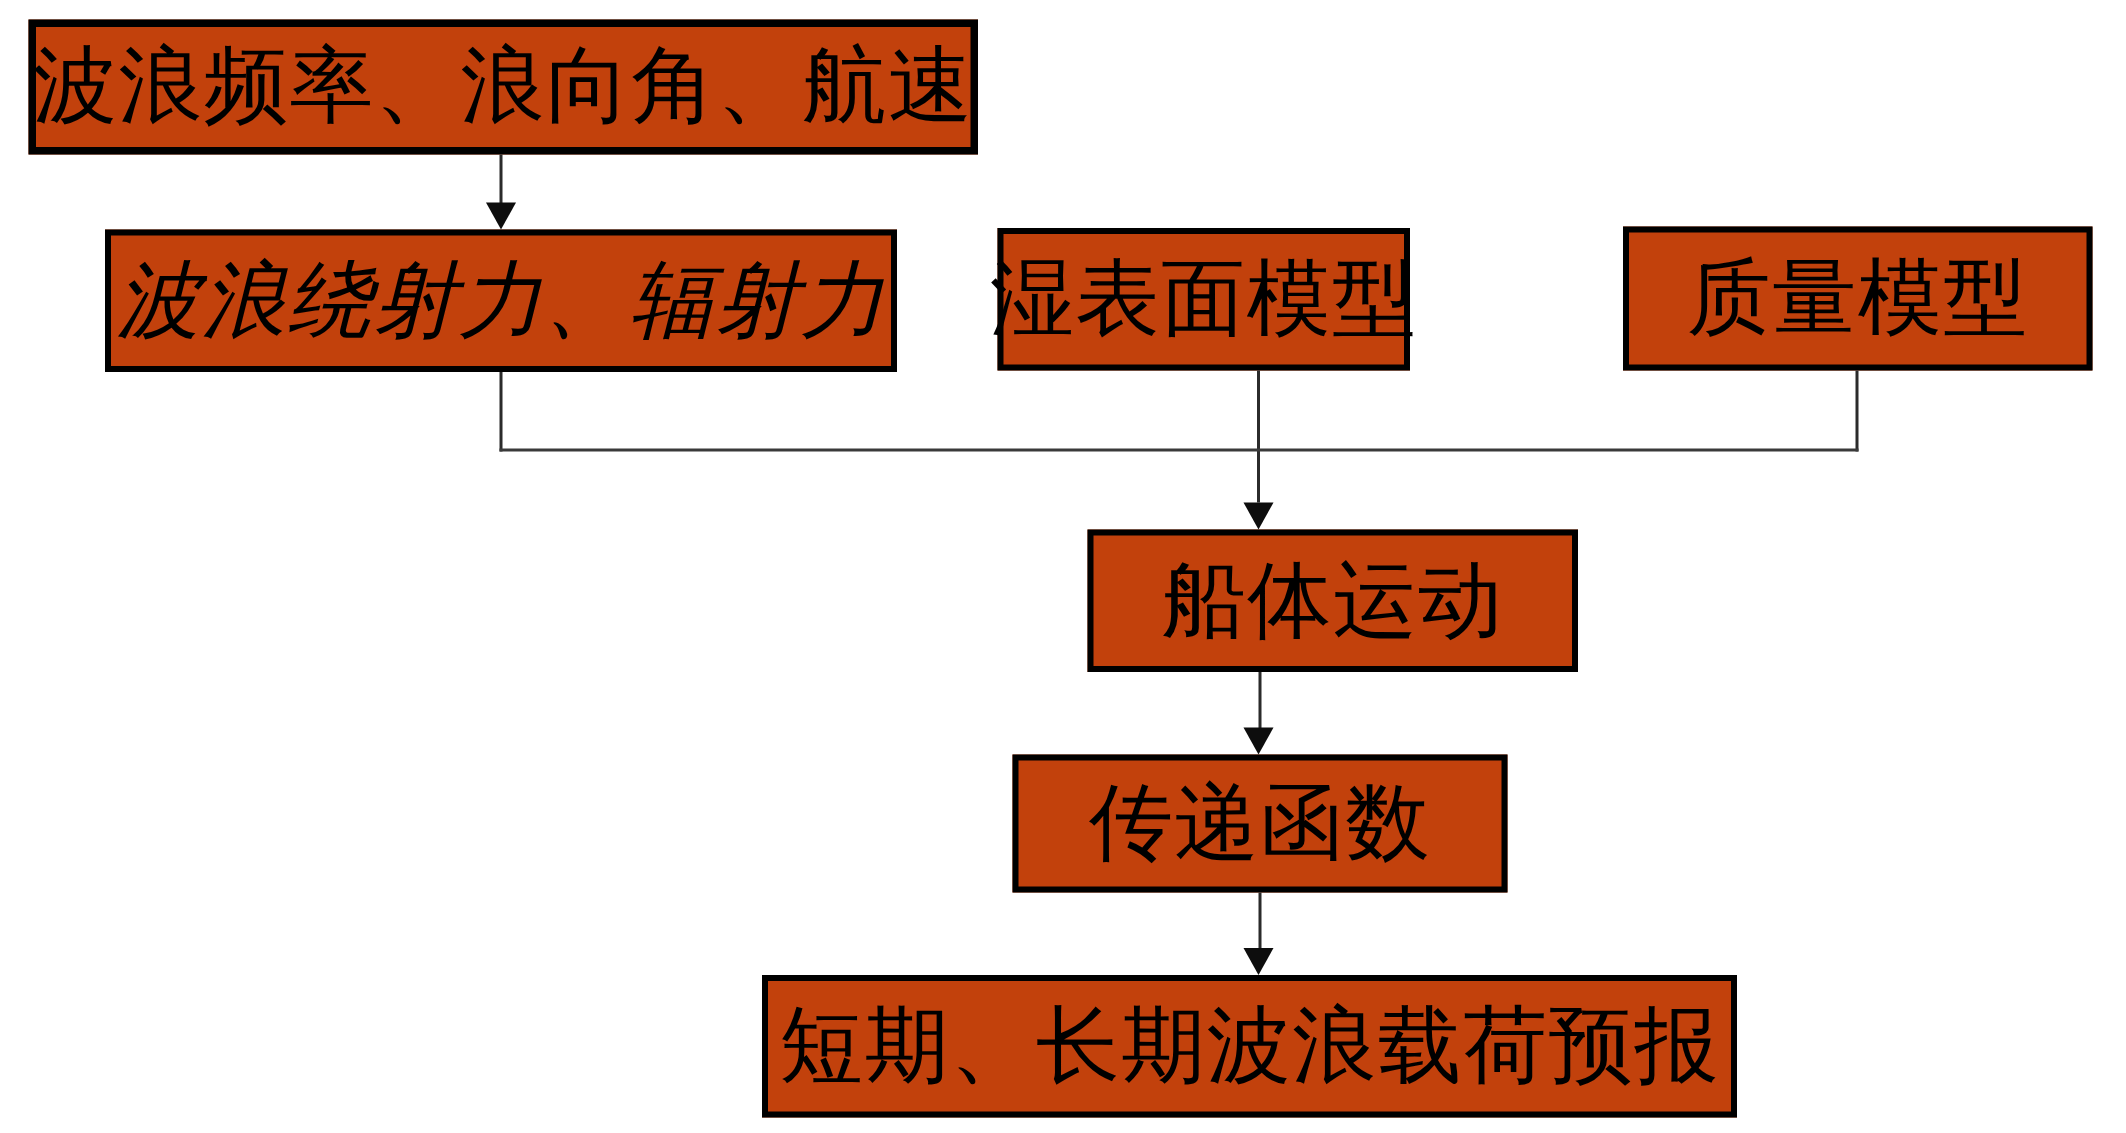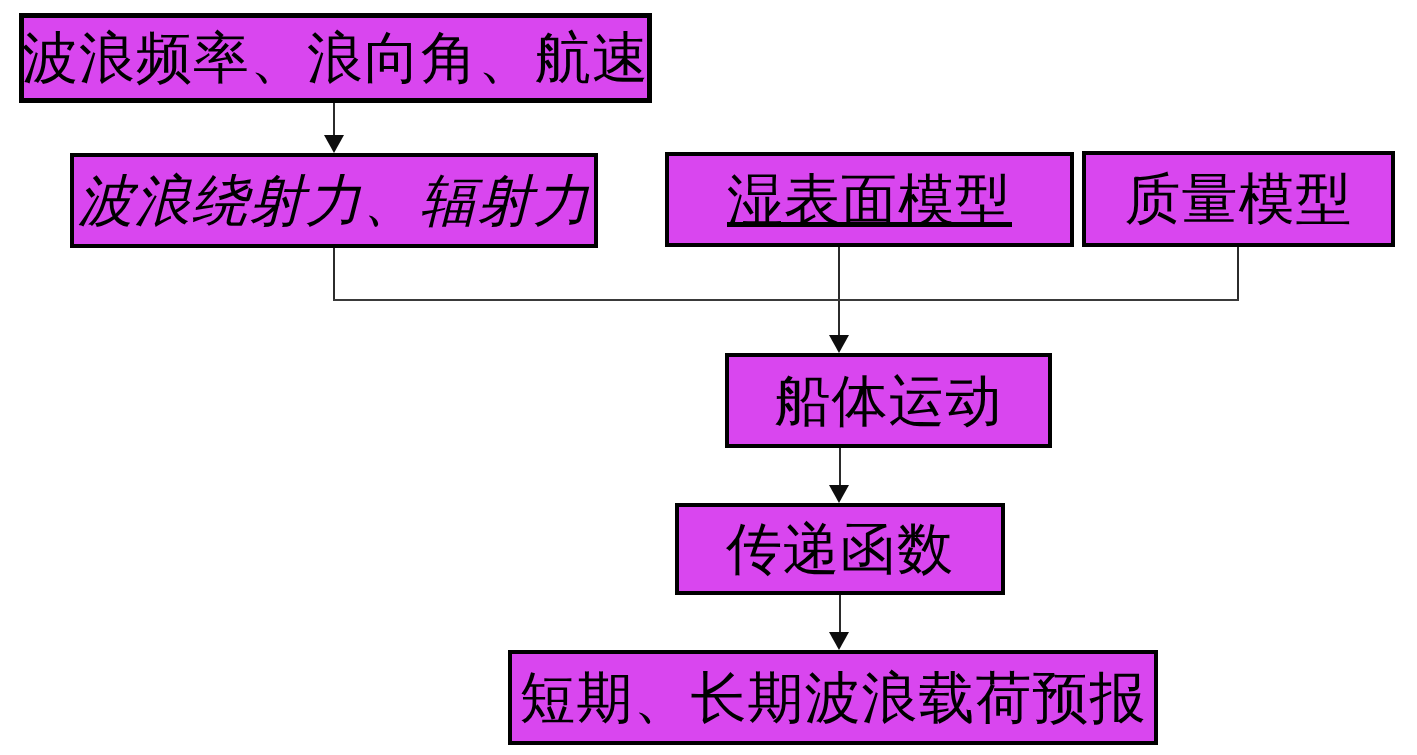--- a/index.html
+++ b/index.html
@@ -12,21 +12,21 @@
     width: 1417px;
     height: 755px;
     background: #ffffff;
     font-family: "Liberation Serif", "DejaVu Serif", serif;
     overflow: hidden;
   }
   .box {
     position: absolute;
     box-sizing: border-box;
     border: 4px solid #000000;
-    background: #d946ef;
+    background: #c2410c;
     display: flex;
     align-items: center;
     justify-content: center;
     font-size: 56px;
     line-height: 1;
     color: #000000;
     white-space: nowrap;
     letter-spacing: 1px;
   }
   .vline {
@@ -44,21 +44,21 @@
     width: 0;
     height: 0;
     border-left: 10px solid transparent;
     border-right: 10px solid transparent;
     border-top: 18px solid #0d0d0d;
   }
 
   
   .n-inputs        { left: 19px;   top: 13px;  width: 633px; height: 90px; border-width: 5px; }
   .n-forces        { left: 70px;   top: 153px; width: 528px; height: 95px; font-style: italic; }
-  .n-wet-surface   { left: 665px;  top: 152px; width: 409px; height: 95px; text-decoration: underline; }
+  .n-wet-surface   { left: 665px;  top: 152px; width: 275px; height: 95px; }
   .n-mass-model    { left: 1082px; top: 151px; width: 313px; height: 96px; }
   .n-hull-motion   { left: 677px;  top: 353px; width: 327px; height: 95px; margin-left: 48px; }
   .n-transfer      { left: 675px;  top: 503px; width: 330px; height: 92px; }
   .n-forecast      { left: 508px;  top: 650px; width: 650px; height: 95px; }
 
   
   .c-inputs-drop    { left: 333px;  top: 103px; height: 34px; }
   .c-inputs-head    { left: 324px;  top: 135px; }
   .c-forces-drop    { left: 333px;  top: 248px; height: 53px; }
   .c-center-drop    { left: 838px;  top: 247px; height: 88px; }

